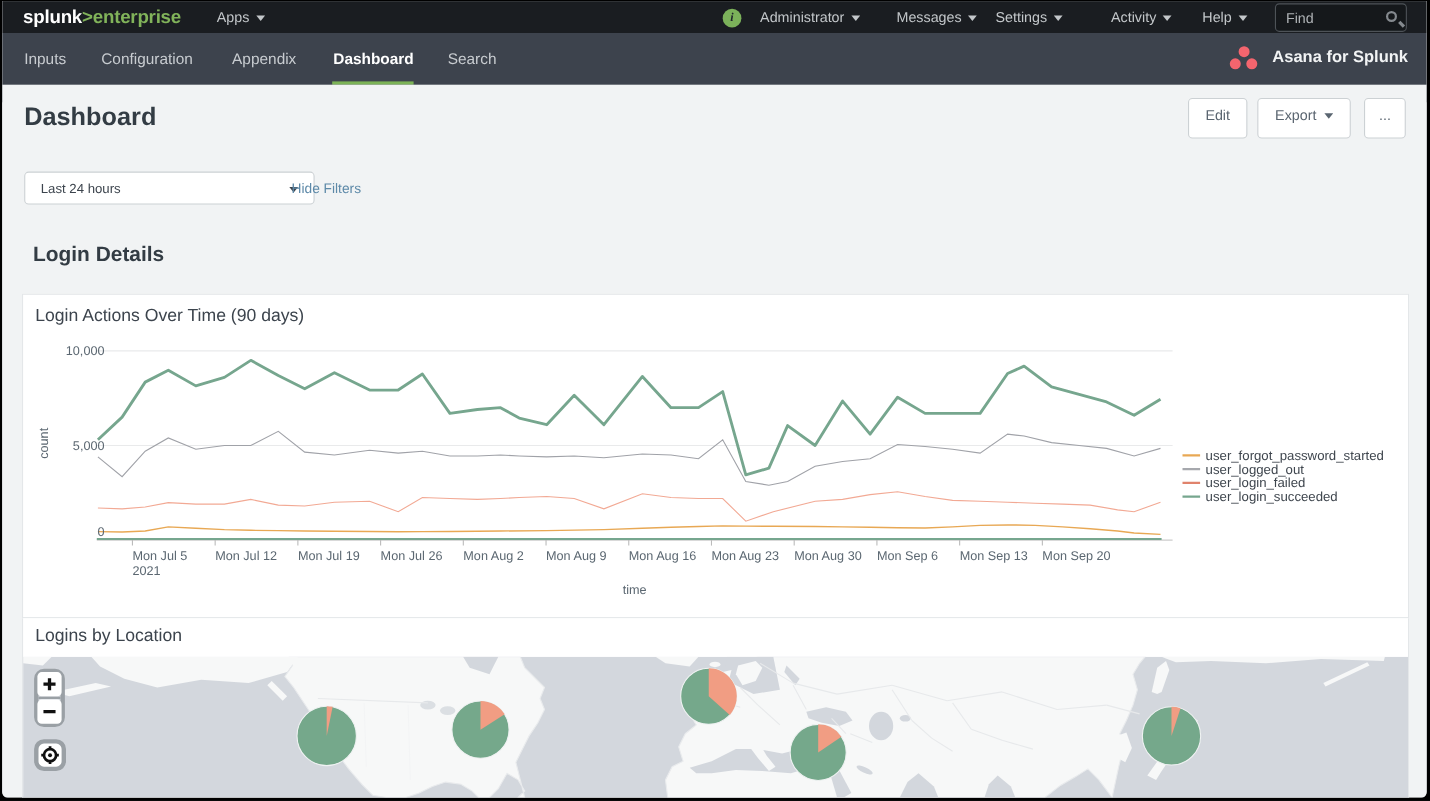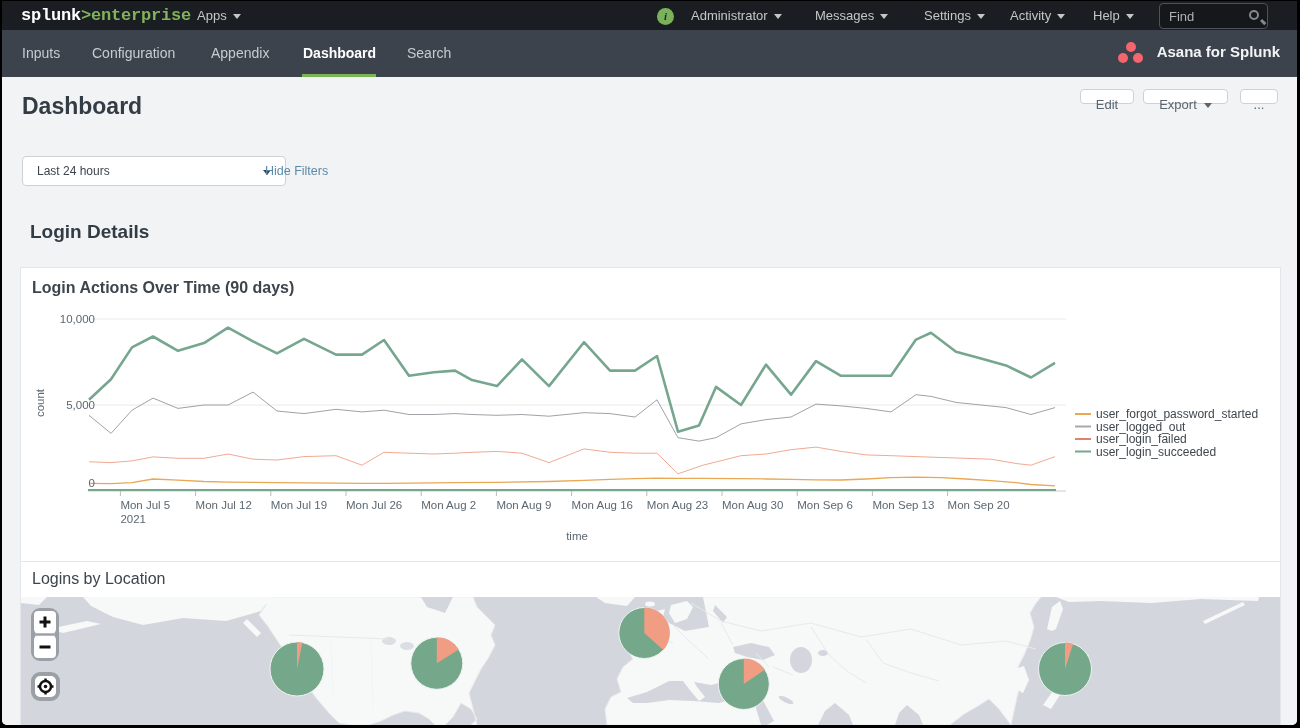--- a/index.html
+++ b/index.html
@@ -2,66 +2,66 @@
 <html><head>
 <meta charset="utf-8">
 <style>
   * { margin:0; padding:0; box-sizing:border-box; }
   html,body { width:1300px; height:728px; overflow:hidden; background:#000; }
   body { font-family:"Liberation Sans", sans-serif; }
   #frame { position:absolute; left:2px; top:1px; width:1295px; height:724px;
            background:#f1f3f4; border-radius:0 0 5px 5px; overflow:hidden; }
   
   .topbar { position:absolute; left:0; top:0; width:100%; height:29px; background:#1a1d21; }
-  .logo { position:absolute; left:19px; top:5px; font-size:17px; font-weight:bold; letter-spacing:-0.2px; color:#fff;font-family:Liberation Mono, monospace; }
+  .logo { position:absolute; left:19px; top:5px; font-size:17px; font-weight:bold; letter-spacing:-0.2px; color:#fff; }
   .logo .gt { color:#81b35a; font-weight:bold; }
   .logo .ent { color:#81b35a; font-weight:bold; }
   .tb-item { position:absolute; top:7px; font-size:13px; color:#c3c7ca; }
   .caret { display:inline-block; width:0; height:0; border-left:4px solid transparent; border-right:4px solid transparent; border-top:5px solid #c3c7ca; margin-left:6px; vertical-align:middle; }
   .info-circ { position:absolute; left:655px; top:7px; width:17px; height:17px; border-radius:50%; background:#7bb15a; color:#20262b; font-size:11px; font-weight:bold; text-align:center; line-height:17px; font-family:"Liberation Serif",serif; font-style:italic; }
-  .findbox { position:absolute; left:1157px; top:2px; width:109px; height:26px; background:#15181b; border:1px solid #4e5358; border-radius:4px;padding-left:37px; }
+  .findbox { position:absolute; left:1157px; top:2px; width:120px; height:26px; background:#15181b; border:1px solid #4e5358; border-radius:4px;padding-left:37px; }
   .findbox span { position:absolute; left:9px; top:5px; font-size:13px; color:#aeb2b5; }
   .mag { position:absolute; right:8px; top:6px; width:10px; height:10px; border:2px solid #84898e; border-radius:50%; }
   .mag::after { content:""; position:absolute; left:8.5px; top:8.5px; width:2.5px; height:6px; background:#84898e; transform:rotate(-45deg); transform-origin:top left; }
   
   .navbar { position:absolute; left:0; top:29px; width:100%; height:63px; background:#3d434d; }
   .tab { position:absolute; top:15px; font-size:14px; color:#c8ccd0; }
   .tab.active { color:#fff; font-weight:bold; }
   .underline { position:absolute; left:300px; top:44px; width:74px; height:3px; background:#7cb356; }
   .asana { position:absolute; right:17px; top:13px; font-size:15px; font-weight:bold; color:#f2f4f5; }
   .asana-logo { position:absolute; right:153px; top:12px; width:26px; height:22px; }
   .asana-logo i { position:absolute; width:10px; height:10px; border-radius:50%; background:#f4656e; }
   
   .content { position:absolute; left:0; top:76px; width:100%; height:648px; background:#f1f3f4; }
   h1.dash { position:absolute; left:20px; top:16px; font-size:23px; font-weight:bold; color:#333c44; }
-  .btn { position:absolute; top:12px; height:15px; background:#fff; border:1px solid #ccd1d4; border-radius:4px; font-size:13px; color:#5a6570; text-align:center; line-height:29px; }
+  .btn { position:absolute; top:12px; height:37px; background:#fff; border:1px solid #ccd1d4; border-radius:4px; font-size:13px; color:#5a6570; text-align:center; line-height:29px; }
   .btn-edit { left:1078px; width:54px; }
   .btn-export { left:1141px; width:85px; }
   .btn-dots { left:1238px; width:38px; }
   .btn .caret { border-top-color:#5a6570; margin-left:7px; }
   .filter { position:absolute; left:20px; top:79px; width:264px; height:30px; background:#fff; border:1px solid #ccd1d4; border-radius:4px; }
   .filter span { position:absolute; left:14px; top:7px; font-size:12px; color:#3c444d; }
   .filter .caret { position:absolute; right:14px; top:13px; border-top-color:#3c444d; }
   .hidefilters { position:absolute; left:263px; top:87px; font-size:12.5px; color:#5d89a8; }
   h2.logindet { position:absolute; left:28px; top:144px; font-size:19px; font-weight:bold; color:#333c44; }
   .panel1 { position:absolute; left:18px; top:190px; width:1261px; height:295px; background:#fff; border:1px solid #e4e7e9; }
   .panel2 { position:absolute; left:18px; top:485px; width:1261px; height:163px; background:#fff; border:1px solid #e4e7e9; border-top:none; }
-  .p-title { position:absolute; left:11px; top:11px; font-size:16px; color:#3c444d;font-weight:bold; }
+  .p-title { position:absolute; left:11px; top:11px; font-size:16px; color:#3c444d; }
   .p2-title { position:absolute; left:11px; top:8px; font-size:16px; color:#3c444d; }
 </style>
 </head>
 <body>
 <div id="frame">
   <div class="topbar">
     <div class="logo">splunk<span class="gt">&gt;</span><span class="ent">enterprise</span></div>
     <div class="tb-item" style="left:195px;">Apps<span class="caret"></span></div>
     <div class="info-circ">i</div>
     <div class="tb-item" style="left:689px;">Administrator<span class="caret"></span></div>
     <div class="tb-item" style="left:813px;">Messages<span class="caret"></span></div>
-    <div class="tb-item" style="left:922px;">Settings<span class="caret"></span></div>
+    <div class="tb-item" style="left:903px;">Settings<span class="caret"></span></div>
     <div class="tb-item" style="left:1008px;">Activity<span class="caret"></span></div>
     <div class="tb-item" style="left:1091px;">Help<span class="caret"></span></div>
     <div class="findbox">
         <span>Find</span>
         <div class="mag"></div>
       </div>
   </div>
   <div class="navbar">
     <div class="tab" style="left:20px;">Inputs</div>
     <div class="tab" style="left:90px;">Configuration</div>

